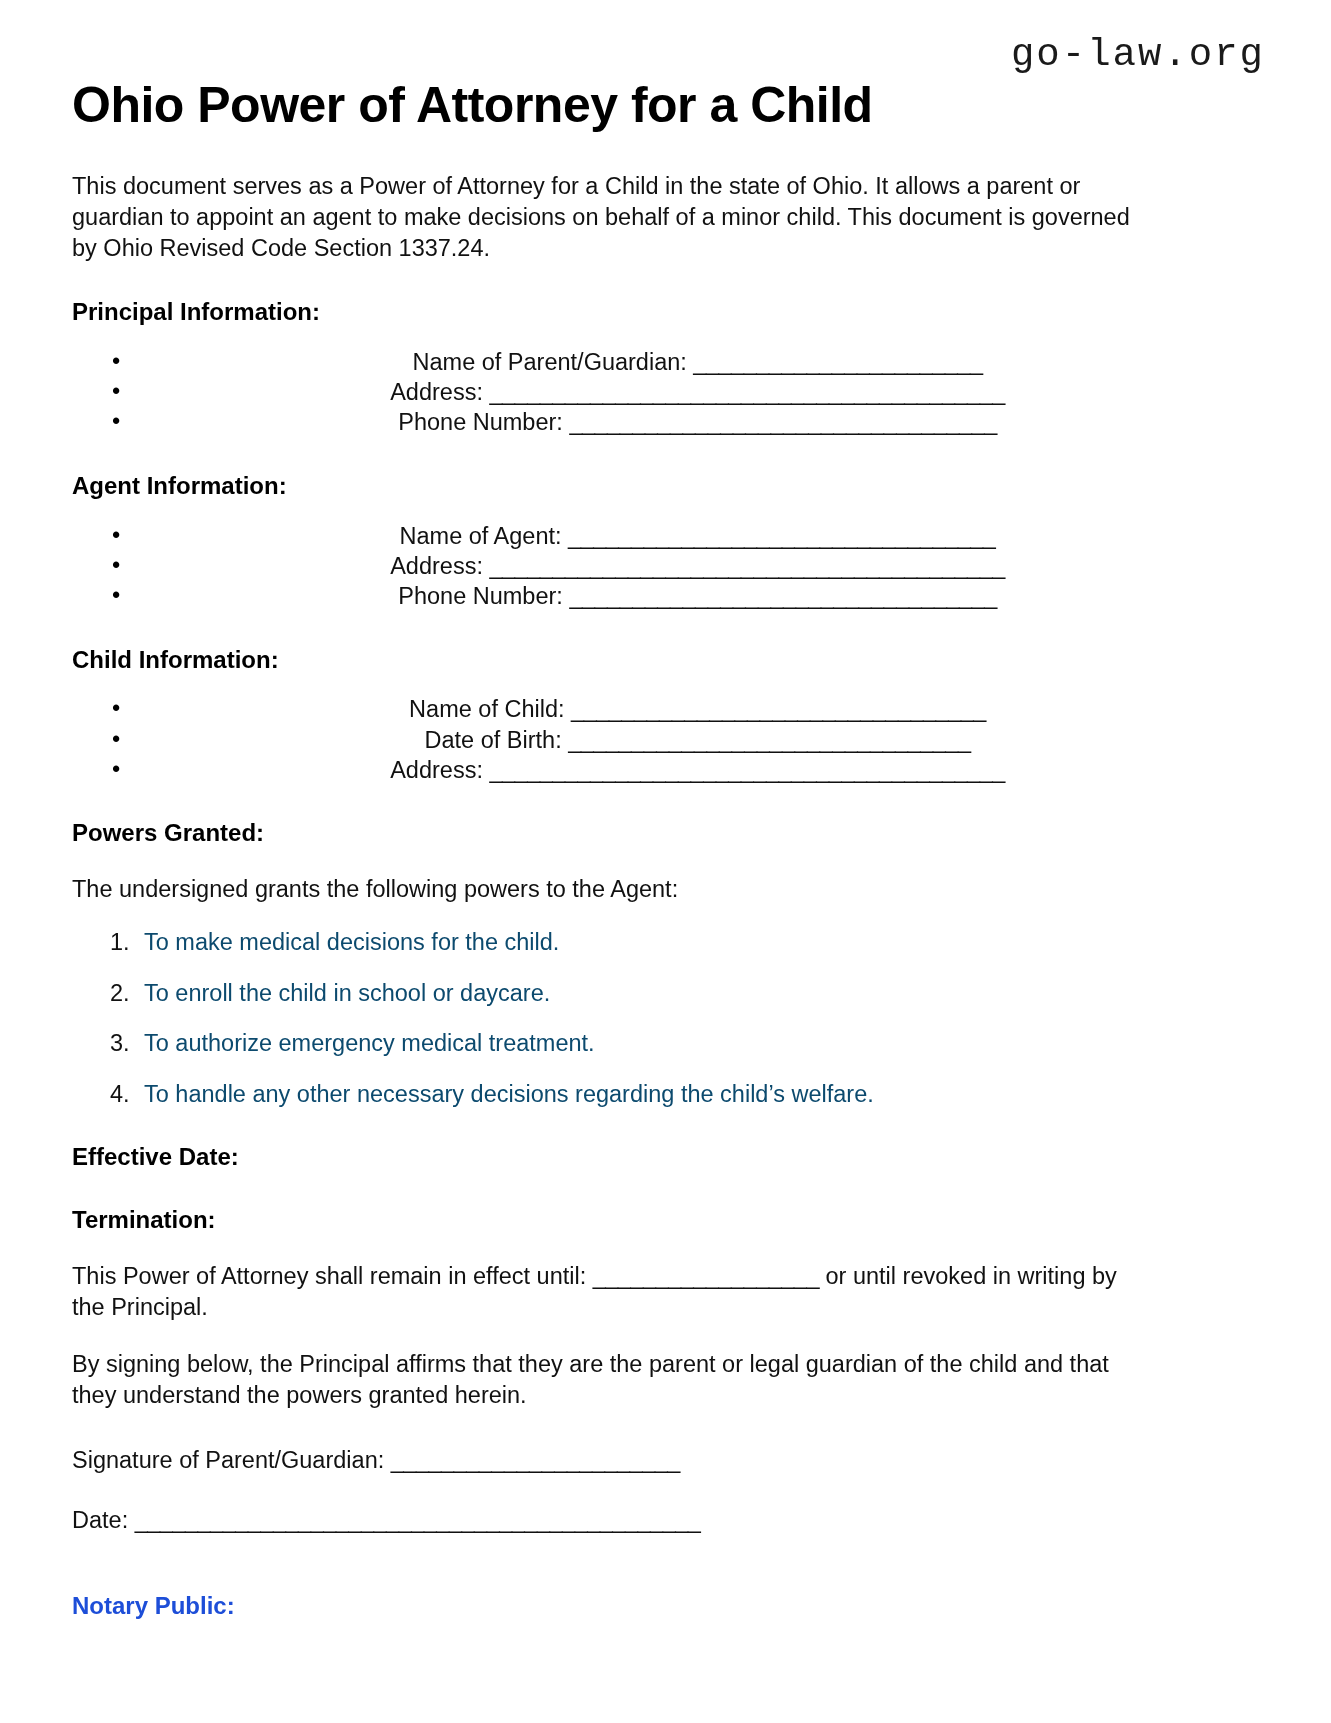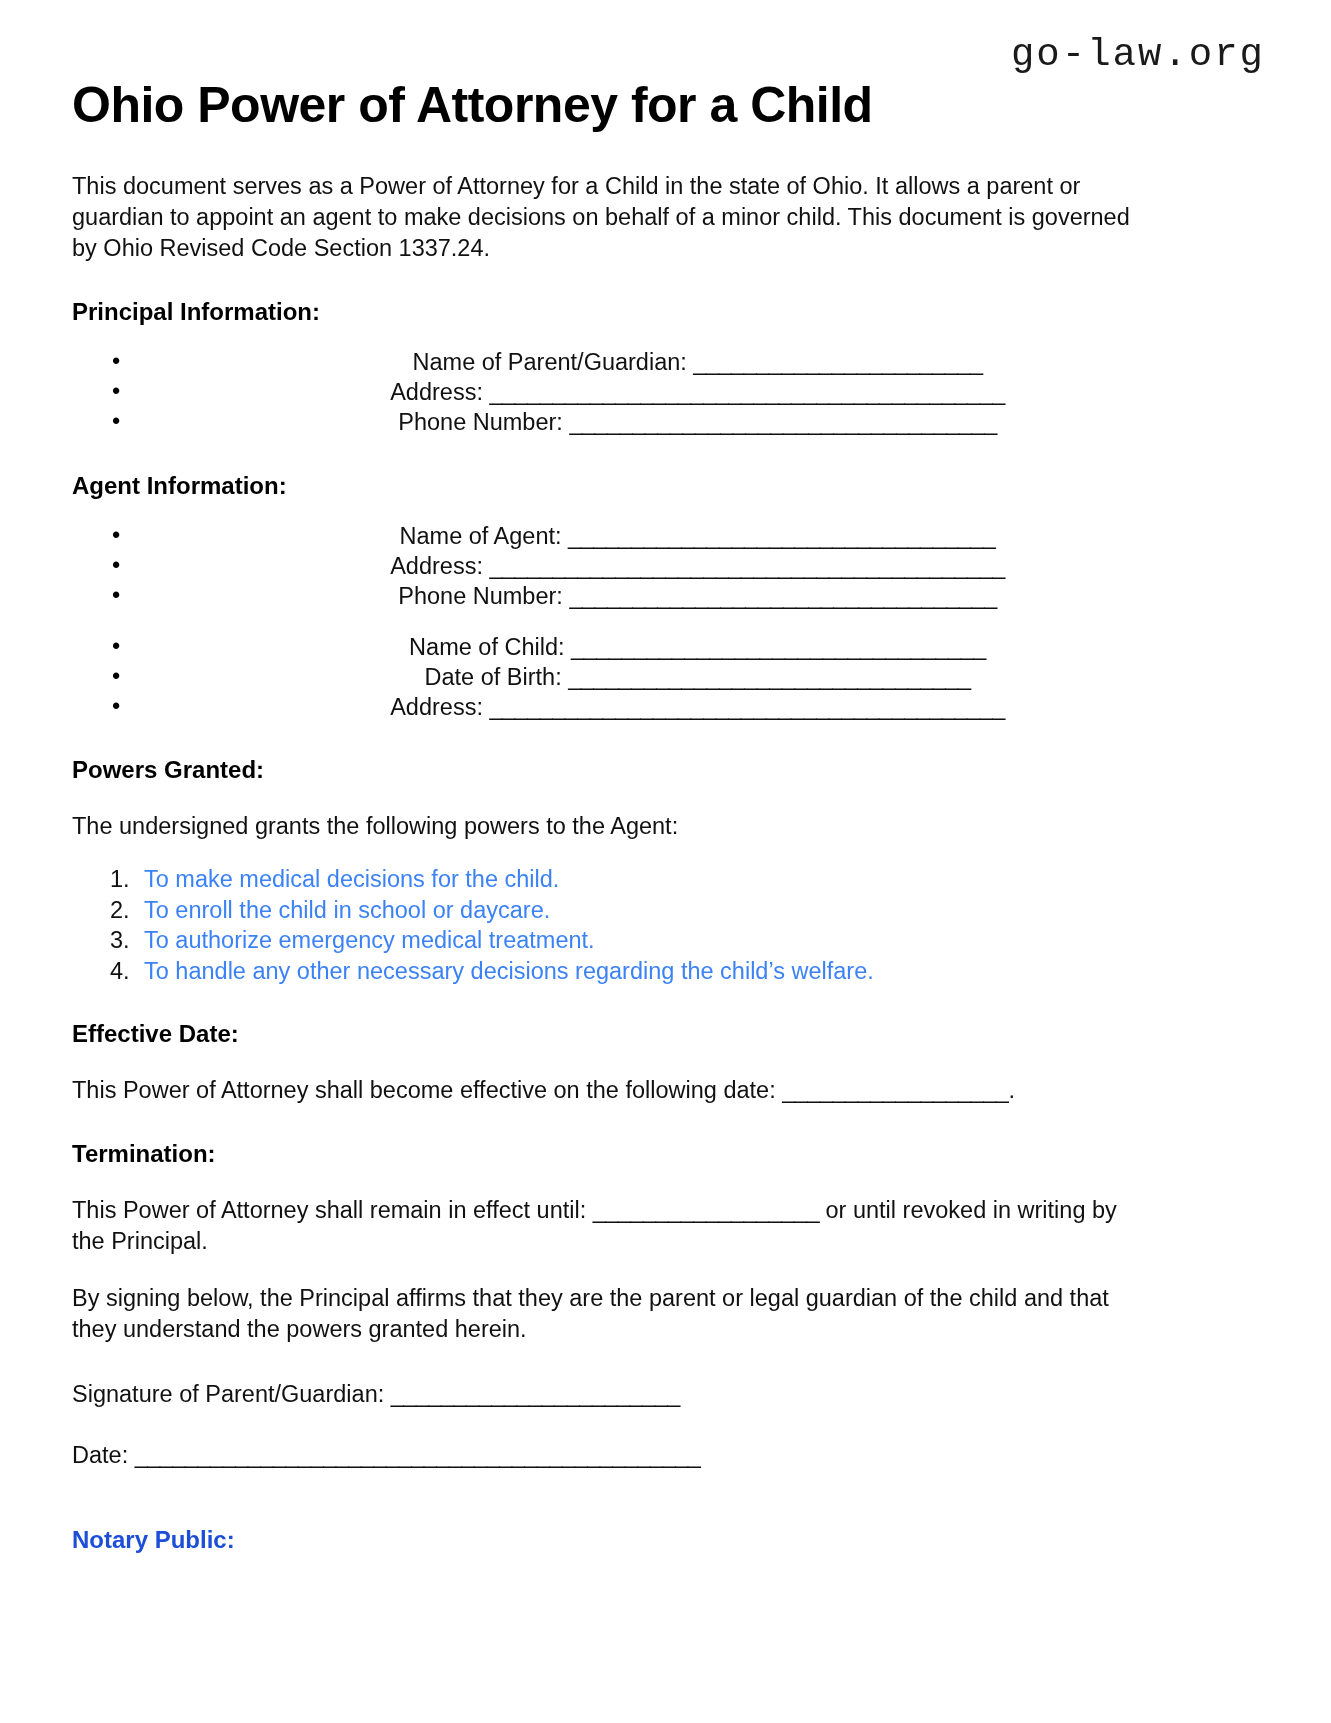--- a/index.html
+++ b/index.html
@@ -104,21 +104,22 @@
     list-style: none;
     margin: 22px 0 0 0;
     padding: 0 0 0 38px;
     counter-reset: poweritem;
   }
   ol.power-list li {
     position: relative;
     font-size: 23.5px;
     line-height: 1.30;
     padding-left: 34px;
-    color: #3b82f6;
+    color: #0c4a6e;
+    margin-top: 20px;
   }
   ol.power-list li::before {
     counter-increment: poweritem;
     content: counter(poweritem) ".";
     position: absolute;
     left: 0;
     top: 0;
     font-size: 23.5px;
     line-height: 1.30;
     color: #111111;
@@ -170,37 +171,37 @@
     <li><span>Phone Number:</span> <span class="blank">__________________________________</span></li>
   </ul>
 
   <h2 class="section-heading">Agent Information:</h2>
   <ul class="field-list">
     <li><span>Name of Agent:</span> <span class="blank">__________________________________</span></li>
     <li><span>Address:</span> <span class="blank">_________________________________________</span></li>
     <li><span>Phone Number:</span> <span class="blank">__________________________________</span></li>
   </ul>
 
+  <h2 class="section-heading">Child Information:</h2>
   <ul class="field-list">
     <li><span>Name of Child:</span> <span class="blank">_________________________________</span></li>
     <li><span>Date of Birth:</span> <span class="blank">________________________________</span></li>
     <li><span>Address:</span> <span class="blank">_________________________________________</span></li>
   </ul>
 
   <h2 class="section-heading">Powers Granted:</h2>
   <p class="body-text">The undersigned grants the following powers to the Agent:</p>
   <ol class="power-list">
     <li>To make medical decisions for the child.</li>
     <li>To enroll the child in school or daycare.</li>
     <li>To authorize emergency medical treatment.</li>
     <li>To handle any other necessary decisions regarding the child’s welfare.</li>
   </ol>
 
   <h2 class="section-heading">Effective Date:</h2>
-  <p class="body-text"><span>This Power of Attorney shall become effective on the following date: </span><span class="blank">__________________</span><span>.</span></p>
 
   <h2 class="section-heading">Termination:</h2>
   <p class="body-text"><span>This Power of Attorney shall remain in effect until: </span><span class="blank">__________________</span><span> or until revoked in writing by the Principal.</span></p>
 
   <p class="body-text">By signing below, the Principal affirms that they are the parent or legal guardian of the child and that they understand the powers granted herein.</p>
 
   <p class="signature-line"><span>Signature of Parent/Guardian: </span><span class="blank">_______________________</span></p>
 
   <p class="date-line"><span>Date: </span><span class="blank">_____________________________________________</span></p>
 

